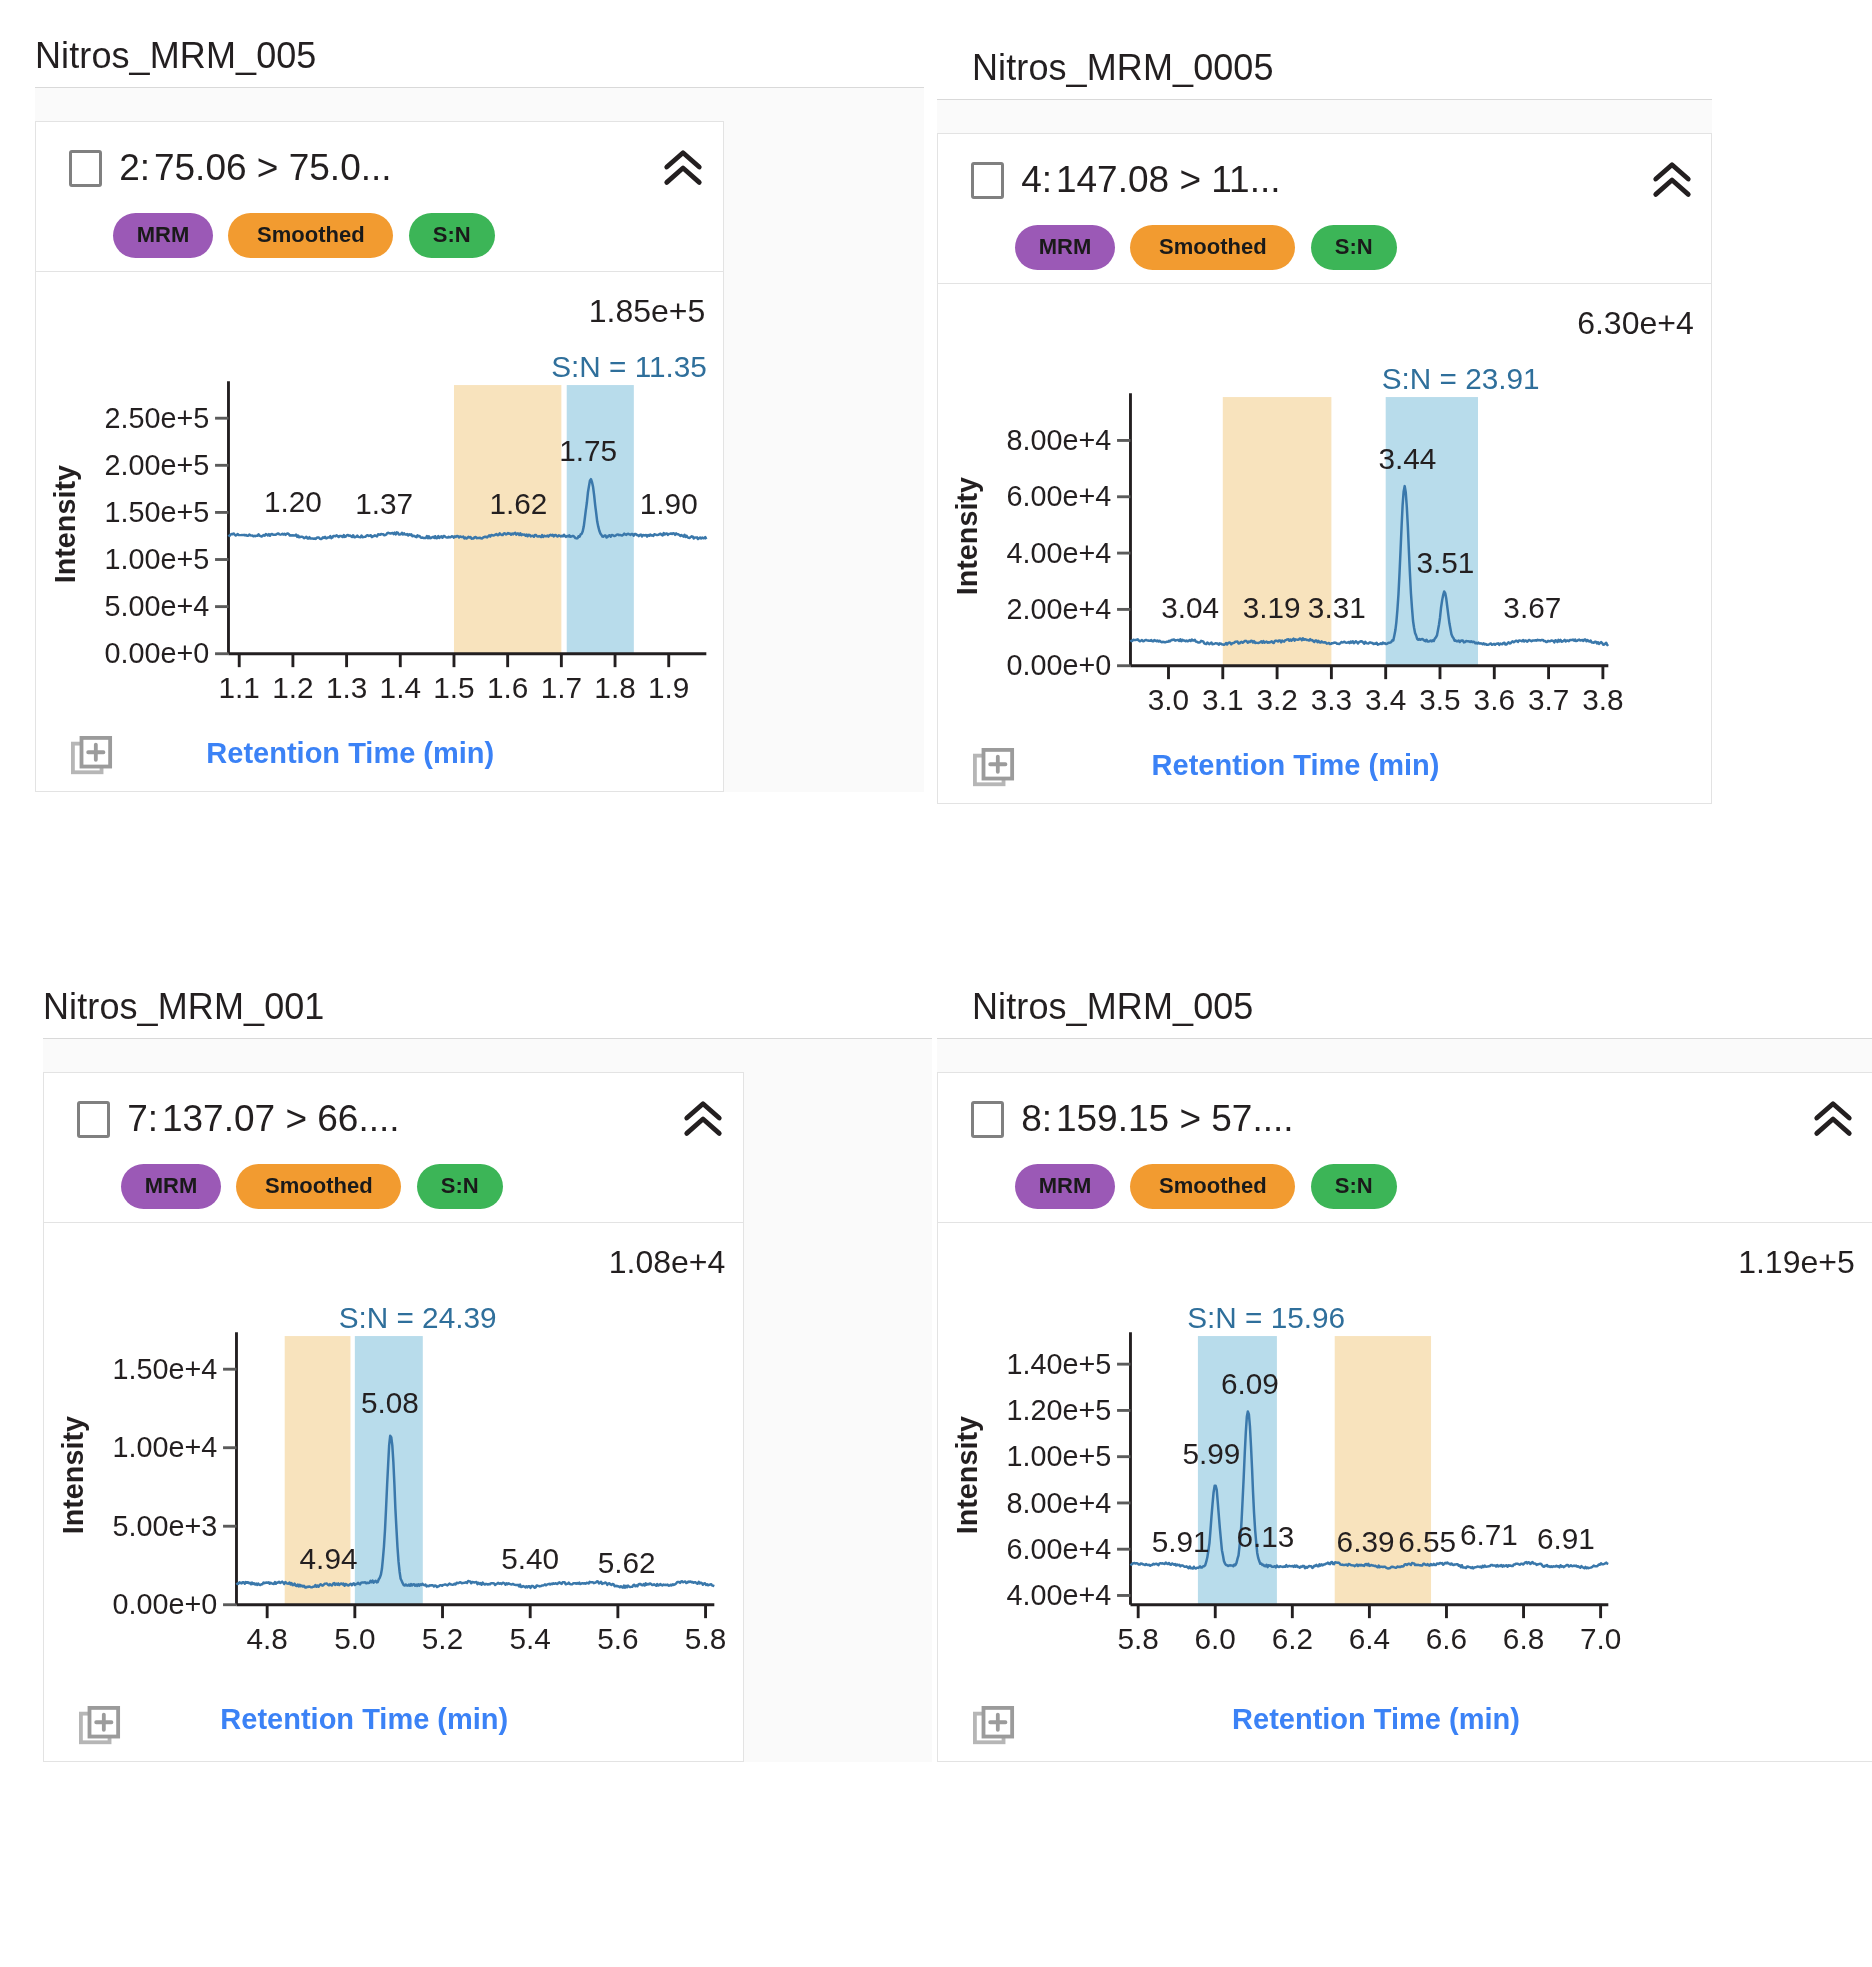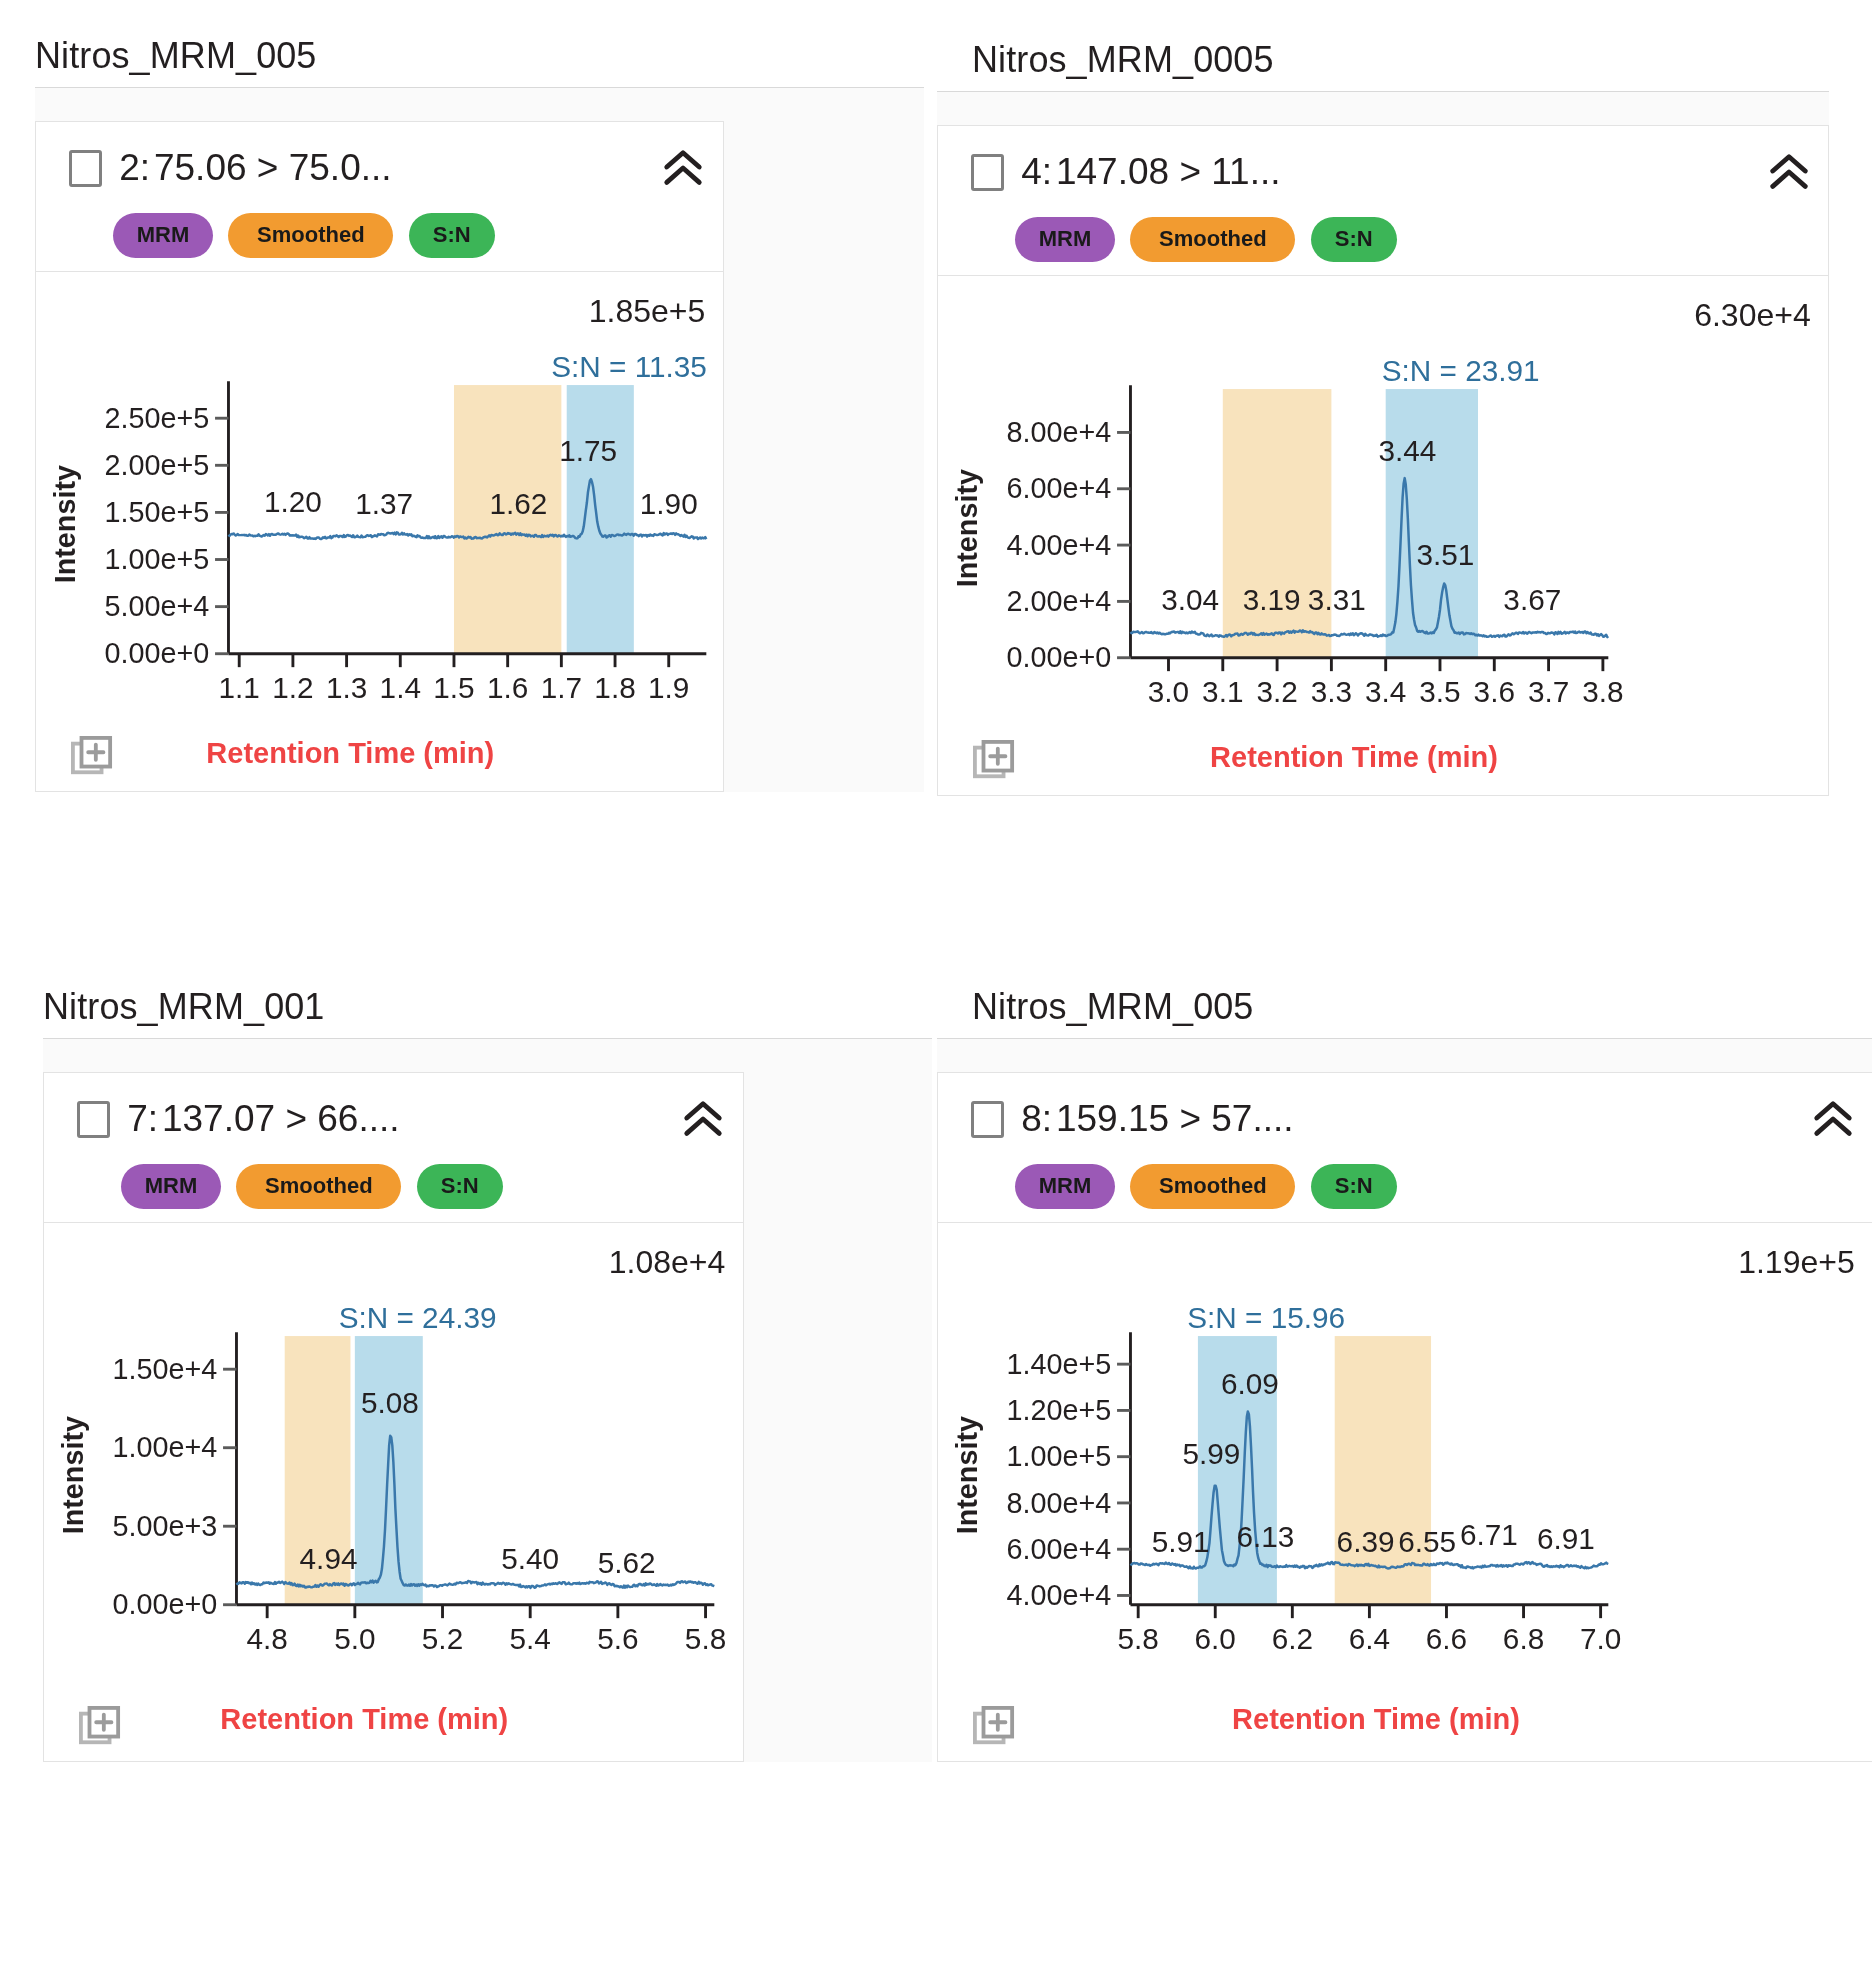--- a/index.html
+++ b/index.html
@@ -13,21 +13,21 @@
 
   .grid {
     position: relative;
     width: 1872px;
     height: 1967px;
   }
 
   
   .quad { position: absolute; }
   .quad.q1 { left: 0;    top: 0;    width: 937px; height: 965px; }
-  .quad.q2 { left: 937px; top: 4px;   width: 892px; height: 965px; }
+  .quad.q2 { left: 937px; top: 12px;   width: 775px; height: 965px; }
   .quad.q3 { left: 8px;    top: 965px; width: 937px; height: 1003px; }
   .quad.q4 { left: 937px; top: 965px; width: 936px; height: 1003px; }
 
   .file-title {
     font-size: 36px;
     color: #231f20;
     padding: 35px 0 9.6px 35px;
     letter-spacing: 0.1px;
     white-space: nowrap;
   }
@@ -135,21 +135,21 @@
     left: 35px;
     bottom: 13.4px;
     width: 42px; height: 42px;
   }
   .xlabel-row {
     position: absolute;
     left: 0; right: 0; bottom: 17.3px;
     text-align: center;
     font-size: 29px;
     font-weight: bold;
-    color: #ef4444;
+    color: #3b82f6;
     pointer-events: none;
   }
 
   text { font-family: "Liberation Sans", sans-serif; }
   .tick { font-size: 30px; fill: #231f20; }
   .xtick { font-size: 31px; fill: #231f20; }
   .axtitle { font-size: 30px; fill: #231f20; font-weight: bold; }
   .peaklbl { font-size: 31px; fill: #231f20; }
   .snlbl { font-size: 31px; fill: #2f6f9b; }
 </style>

